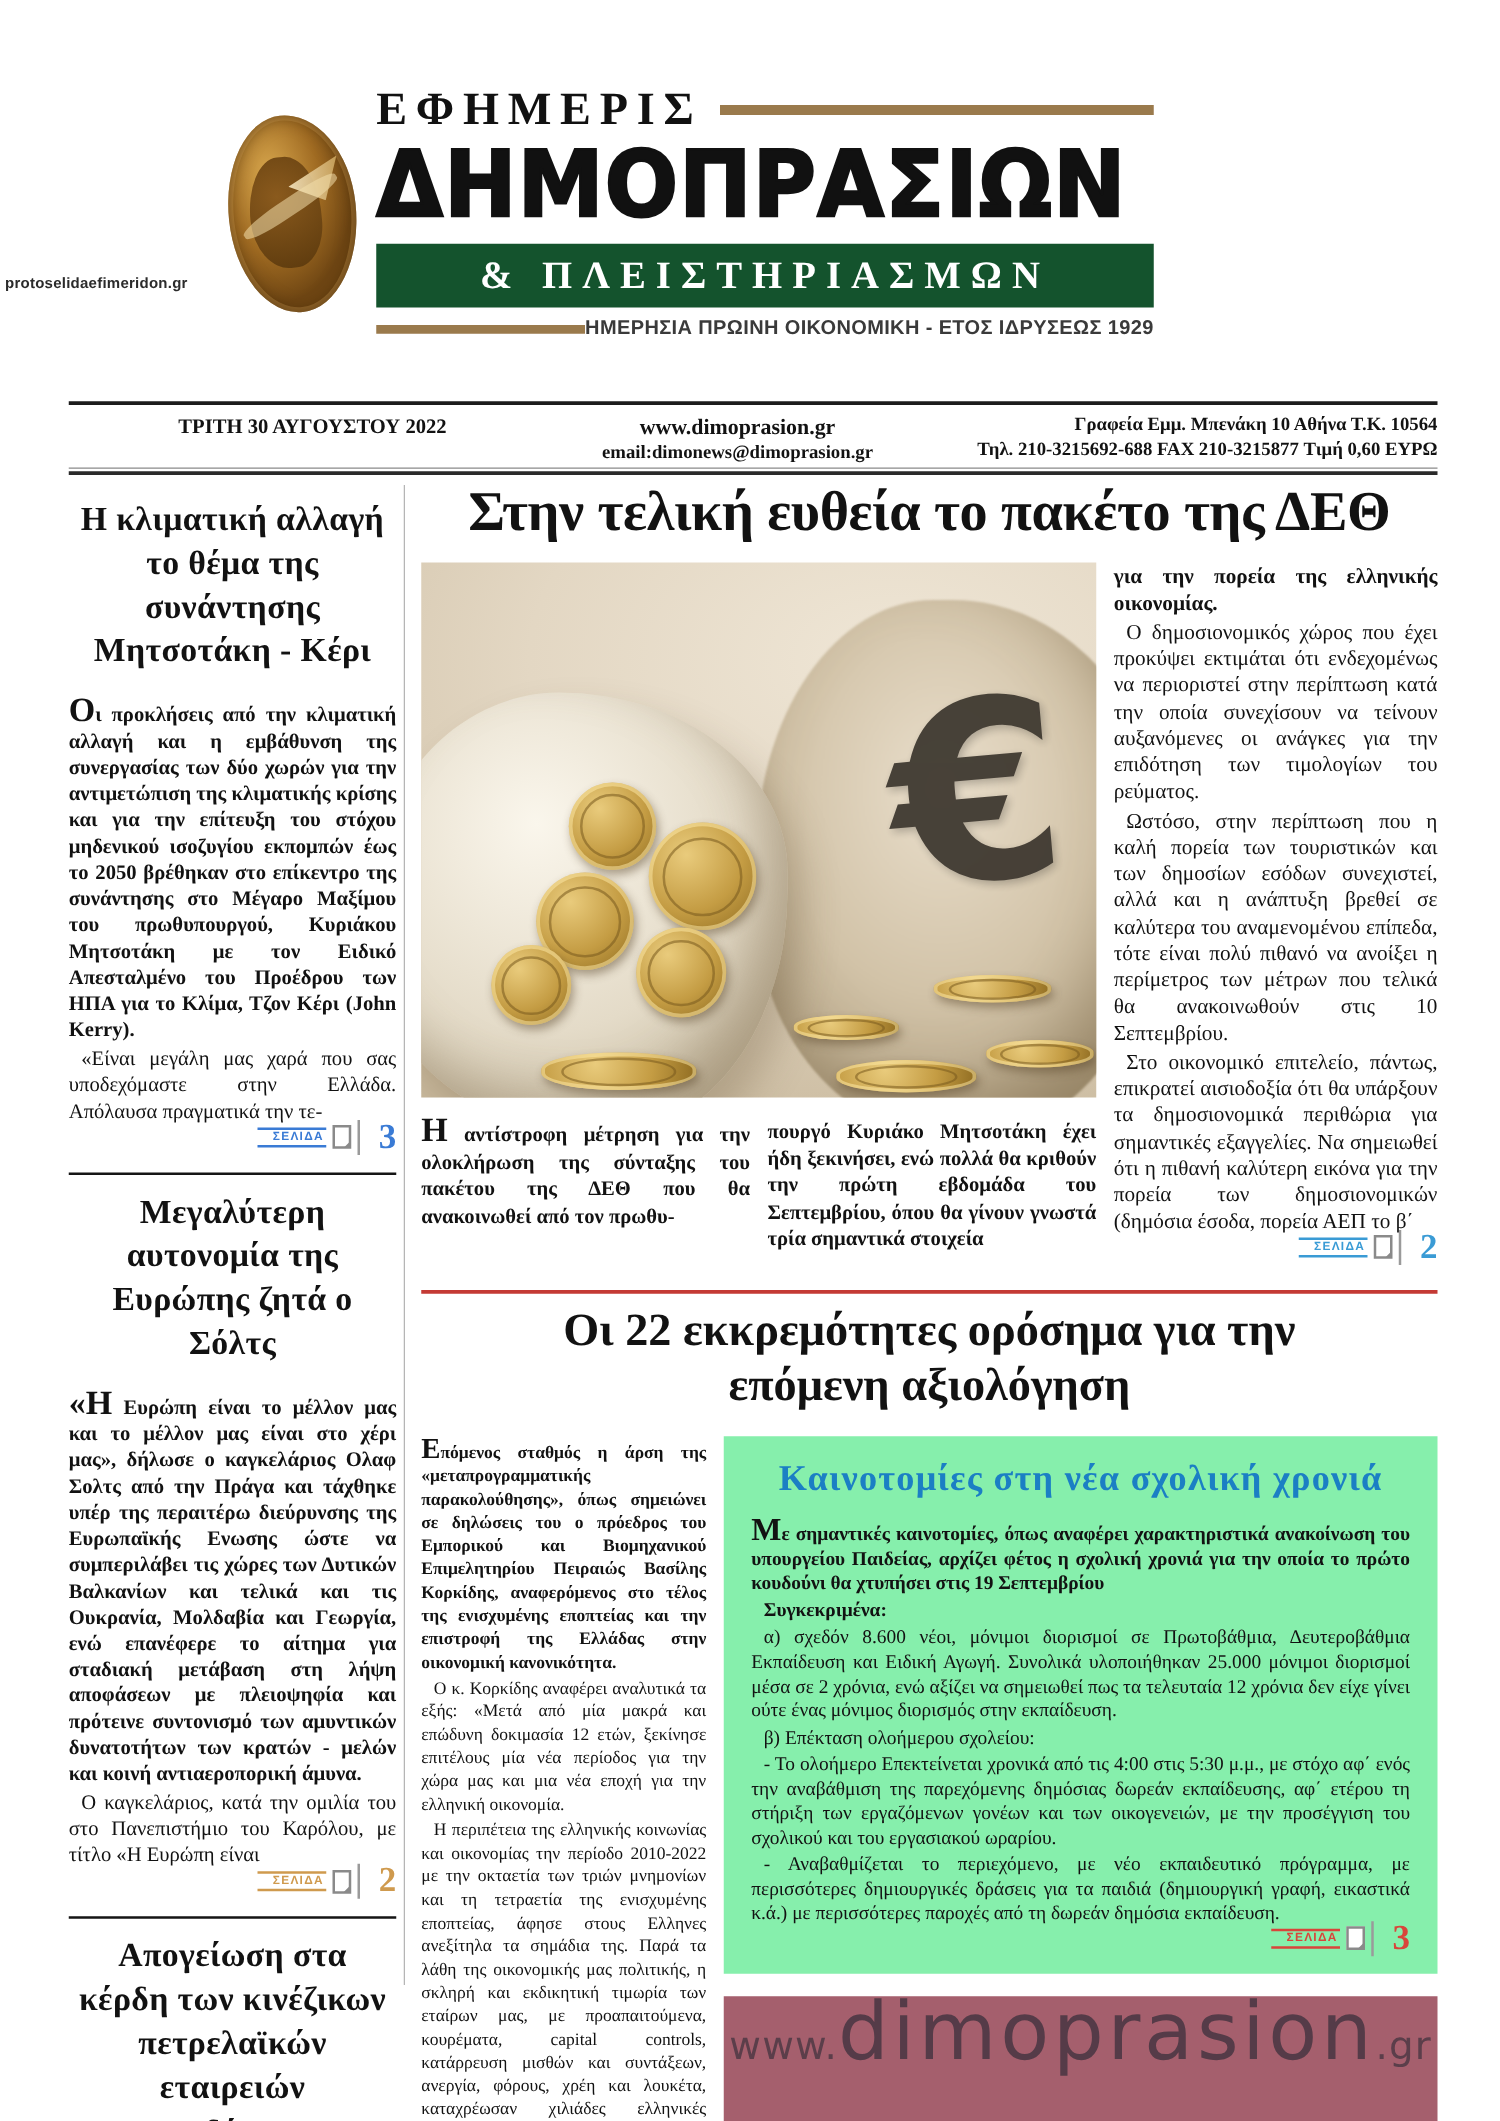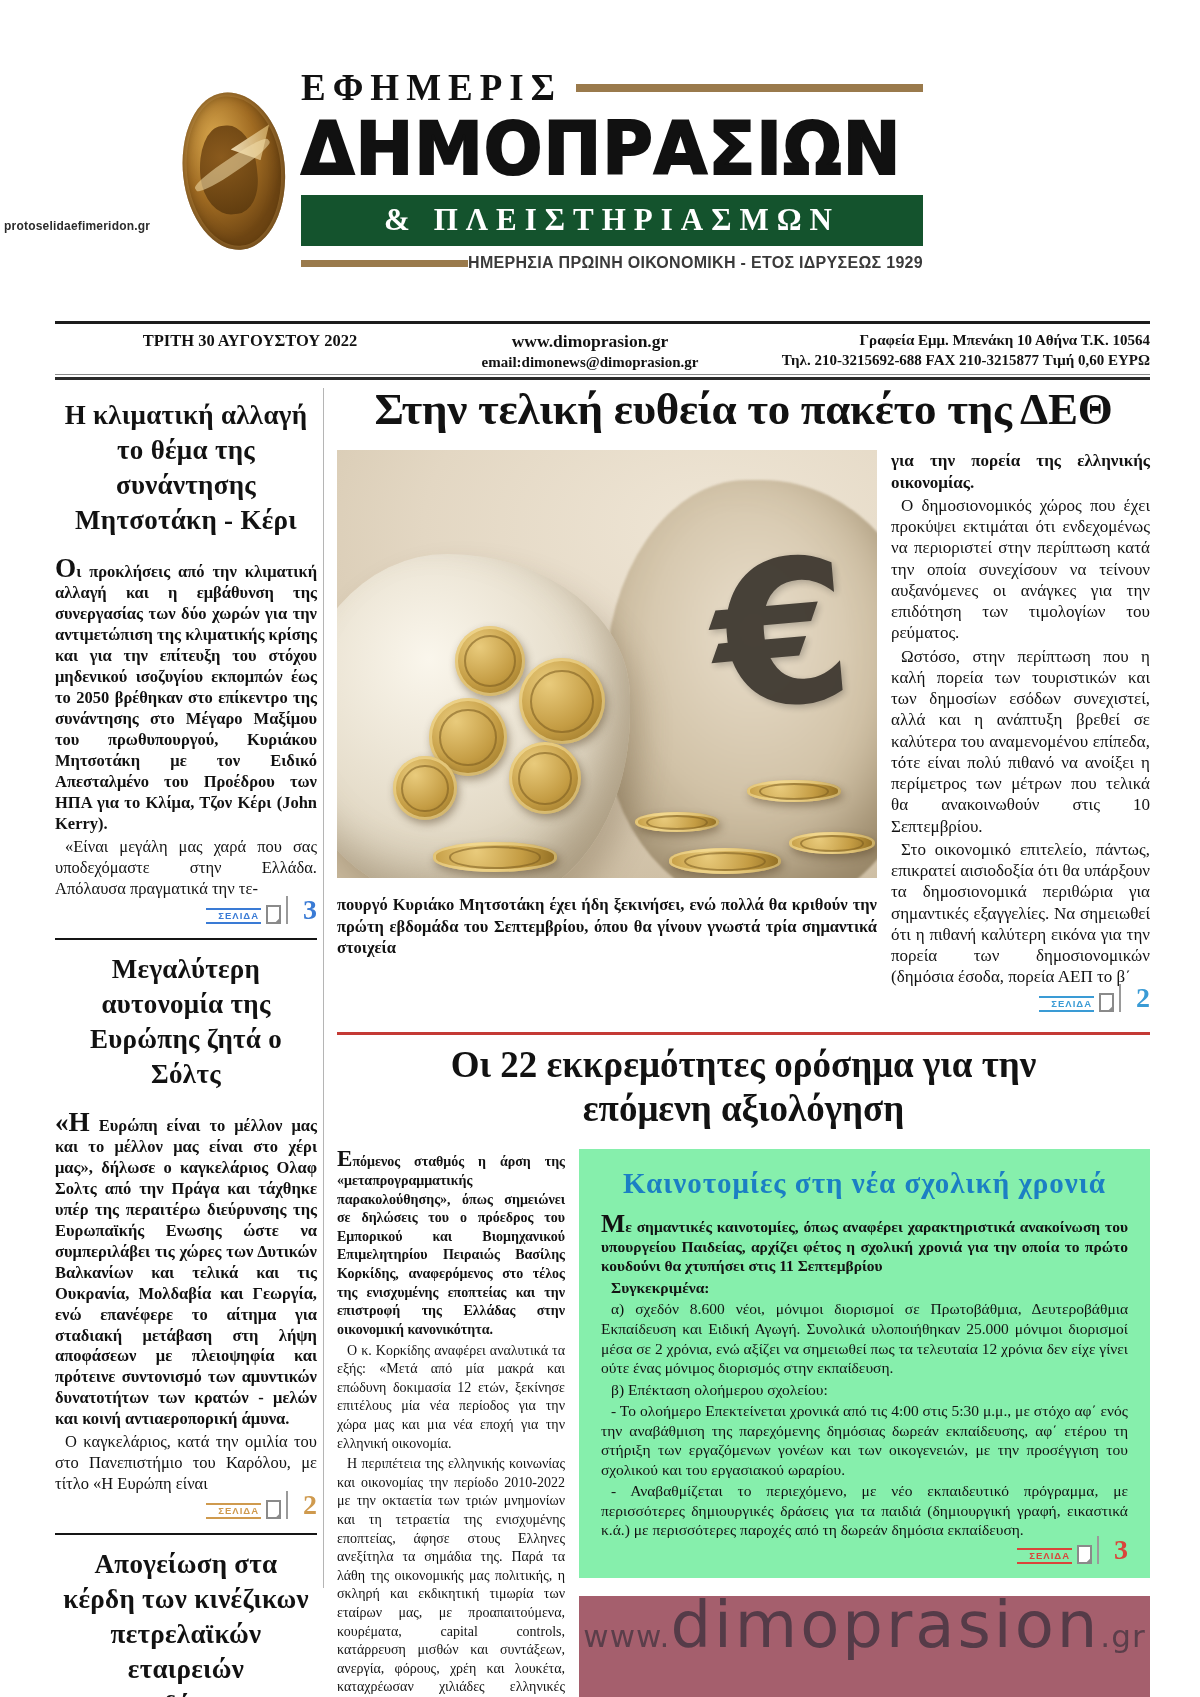--- a/index.html
+++ b/index.html
@@ -59,21 +59,21 @@
   
   .sb-headline{font-size:27px;font-weight:bold;text-align:center;line-height:1.3;
                margin:12px 2px 20px;letter-spacing:.3px;}
   .sb-rule{border:none;border-top:2px solid #151515;margin:14px 0 2px;}
   p.body{font-size:16.5px;line-height:1.27;text-align:justify;margin:0 0 2px;}
   p.indent{text-indent:10px;}
   p.boldp{font-weight:bold;}
   .lead::first-letter{font-size:165%;font-weight:bold;line-height:.8;}
 
   
-  .jump{display:inline-flex;align-items:flex-end;gap:5px;float:right;margin:-4px 0 0 8px;
+  .jump{display:inline-flex;align-items:center;gap:5px;float:right;margin:-4px 0 0 8px;
         --jc:#3a7bd5;cursor:pointer;}
   .jump-label{font-family:"Liberation Sans",sans-serif;font-size:9.5px;font-weight:bold;
               color:var(--jc);letter-spacing:1px;border-top:2px solid var(--jc);
               border-bottom:2px solid var(--jc);padding:0 2px;line-height:1.25;}
   .jump-icon{width:11px;height:15px;border:2px solid #8a8a8a;background:#fff;position:relative;}
   .jump-icon::after{content:"";position:absolute;right:-1px;bottom:-1px;width:5px;height:5px;
                     background:#8a8a8a;clip-path:polygon(100% 0,100% 100%,0 100%);}
   .jump-num{font-size:28px;font-weight:bold;color:var(--jc);line-height:1;
             border-left:2px solid #9a9a9a;padding-left:5px;}
 
@@ -245,20 +245,23 @@
           <i class="pcoin c4"></i>
           <i class="pcoin c5"></i>
           <i class="pcoin flat f1"></i>
           <i class="pcoin flat f2"></i>
           <i class="pcoin flat f3"></i>
           <i class="pcoin flat f4"></i>
           <i class="pcoin flat f5"></i>
         </div>
         <div class="below-cols">
           <div>
+            <p class="body lead">Η αντίστροφη μέτρηση για την ολοκλήρωση της σύνταξης του πακέτου της ΔΕΘ που θα ανακοινωθεί από τον πρωθυ-</p>
+          </div>
+          <div>
             <p class="body">πουργό Κυριάκο Μητσοτάκη έχει ήδη ξεκινήσει, ενώ πολλά θα κριθούν την πρώτη εβδομάδα του Σεπτεμβρίου, όπου θα γίνουν γνωστά τρία σημαντικά στοιχεία</p>
           </div>
         </div>
       </div>
 
       <div class="right-col">
         <p class="body boldp">για την πορεία της ελληνικής οικονομίας.</p>
         <p class="body indent">Ο δημοσιονομικός χώρος που έχει προκύψει εκτιμάται ότι ενδεχομένως να περιοριστεί στην περίπτωση κατά την οποία συνεχίσουν να τείνουν αυξανόμενες οι ανάγκες για την επιδότηση των τιμολογίων του ρεύματος.</p>
         <p class="body indent">Ωστόσο, στην περίπτωση που η καλή πορεία των τουριστικών και των δημοσίων εσόδων συνεχιστεί, αλλά και η ανάπτυξη βρεθεί σε καλύτερα του αναμενομένου επίπεδα, τότε είναι πολύ πιθανό να ανοίξει η περίμετρος των μέτρων που τελικά θα ανακοινωθούν στις 10 Σεπτεμβρίου.</p>
         <p class="body indent clearfix">
@@ -282,21 +285,21 @@
         <p class="body indent">Ο κ. Κορκίδης αναφέρει αναλυτικά τα εξής: «Μετά από μία μακρά και επώδυνη δοκιμασία 12 ετών, ξεκίνησε επιτέλους μία νέα περίοδος για την χώρα μας και μια νέα εποχή για την ελληνική οικονομία.</p>
         <p class="body indent clearfix">
           <span>Η περιπέτεια της ελληνικής κοινωνίας και οικονομίας την περίοδο 2010-2022 με την οκταετία των τριών μνημονίων και τη τετραετία της ενισχυμένης εποπτείας, άφησε στους Ελληνες ανεξίτηλα τα σημάδια της. Παρά τα λάθη της οικονομικής μας πολιτικής, η σκληρή και εκδικητική τιμωρία των εταίρων μας, με προαπαιτούμενα, κουρέματα, capital controls, κατάρρευση μισθών και συντάξεων, ανεργία, φόρους, χρέη και λουκέτα, καταχρέωσαν χιλιάδες ελληνικές οικογένειες και έκλεισαν 250.000</span>
           
         </p>
       </div>
 
       <div class="right-stack">
         <div class="blue-box" style="background: #86efac;">
           <div class="bb-title" style="color: rgb(27, 127, 196);">Καινοτομίες στη νέα σχολική χρονιά</div>
-          <p class="body lead boldp">Με σημαντικές καινοτομίες, όπως αναφέρει χαρακτηριστικά ανακοίνωση του υπουργείου Παιδείας, αρχίζει φέτος η σχολική χρονιά για την οποία το πρώτο κουδούνι θα χτυπήσει στις 11 Σεπτεμβρίου</p>
+          <p class="body lead boldp">Με σημαντικές καινοτομίες, όπως αναφέρει χαρακτηριστικά ανακοίνωση του υπουργείου Παιδείας, αρχίζει φέτος η σχολική χρονιά για την οποία το πρώτο κουδούνι θα χτυπήσει στις 19 Σεπτεμβρίου</p>
           <p class="body indent boldp">Συγκεκριμένα:</p>
           <p class="body indent">α) σχεδόν 8.600 νέοι, μόνιμοι διορισμοί σε Πρωτοβάθμια, Δευτεροβάθμια Εκπαίδευση και Ειδική Αγωγή. Συνολικά υλοποιήθηκαν 25.000 μόνιμοι διορισμοί μέσα σε 2 χρόνια, ενώ αξίζει να σημειωθεί πως τα τελευταία 12 χρόνια δεν είχε γίνει ούτε ένας μόνιμος διορισμός στην εκπαίδευση.</p>
           <p class="body indent">β) Επέκταση ολοήμερου σχολείου:</p>
           <p class="body indent">- Το ολοήμερο Επεκτείνεται χρονικά από τις 4:00 στις 5:30 μ.μ., με στόχο αφ΄ ενός την αναβάθμιση της παρεχόμενης δημόσιας δωρεάν εκπαίδευσης, αφ΄ ετέρου τη στήριξη των εργαζόμενων γονέων και των οικογενειών, με την προσέγγιση του σχολικού και του εργασιακού ωραρίου.</p>
           <p class="body indent clearfix">
             <span>- Αναβαθμίζεται το περιεχόμενο, με νέο εκπαιδευτικό πρόγραμμα, με περισσότερες δημιουργικές δράσεις για τα παιδιά (δημιουργική γραφή, εικαστικά κ.ά.) με περισσότερες παροχές από τη δωρεάν δημόσια εκπαίδευση.</span>
             <span class="jump" style="--jc: #d9453a;">
               <span class="jump-label">ΣΕΛΙΔΑ</span>
               <span class="jump-icon"></span>
               <span class="jump-num">3</span>

